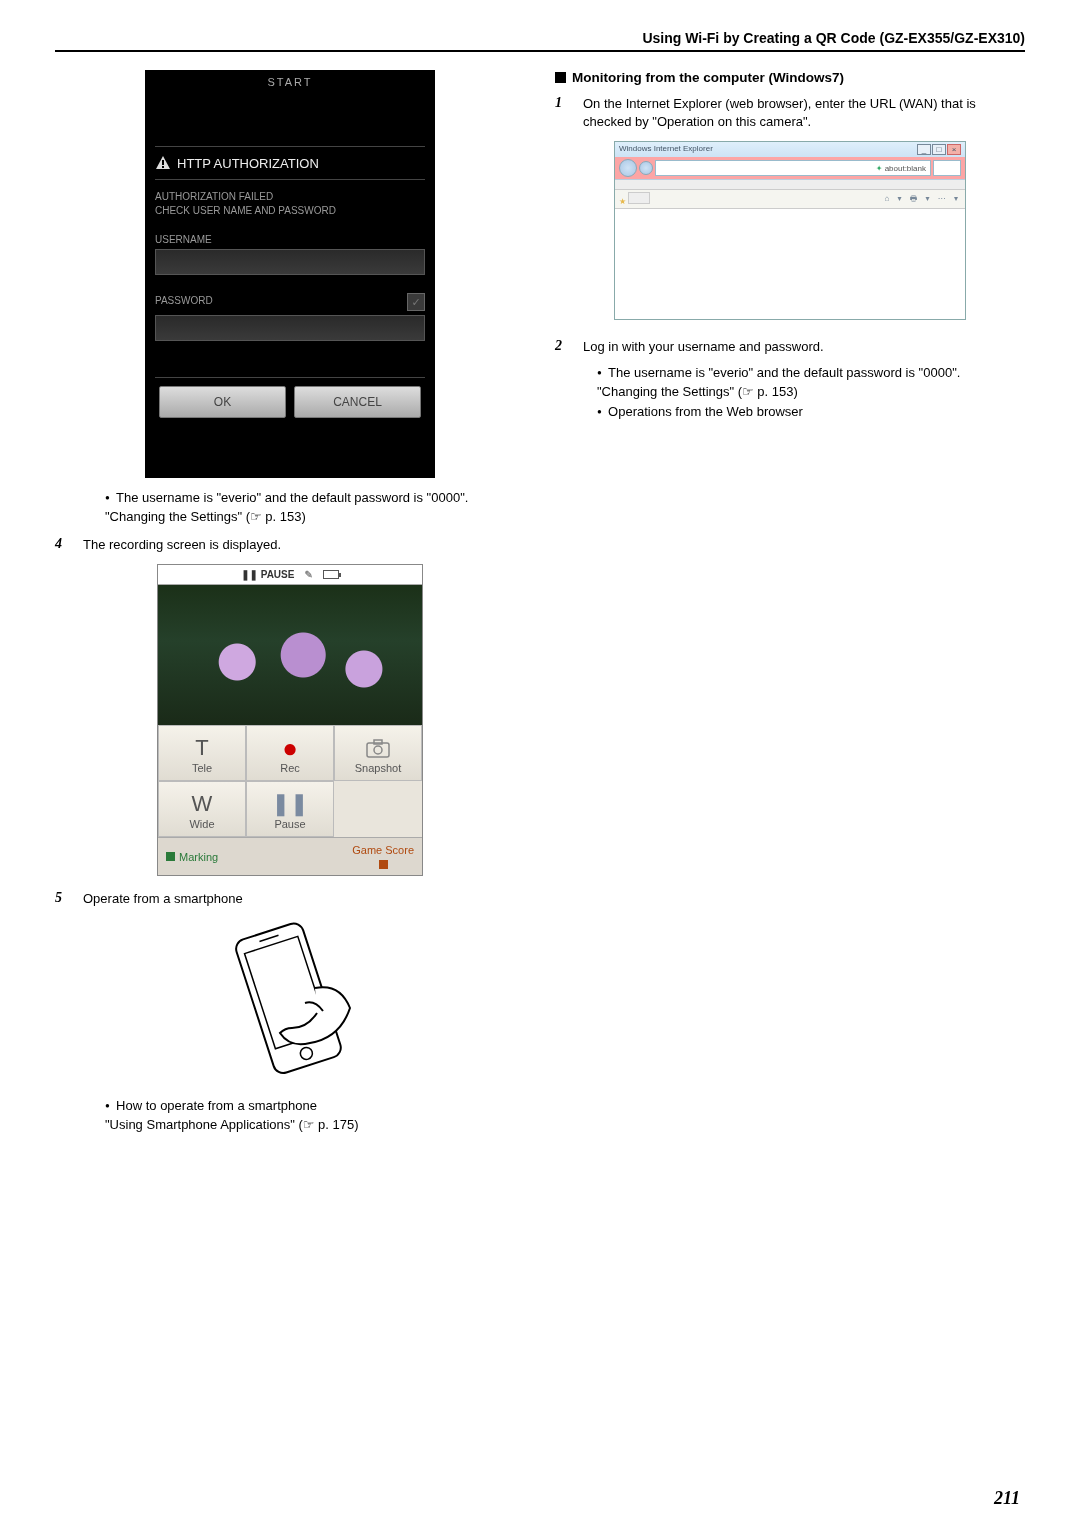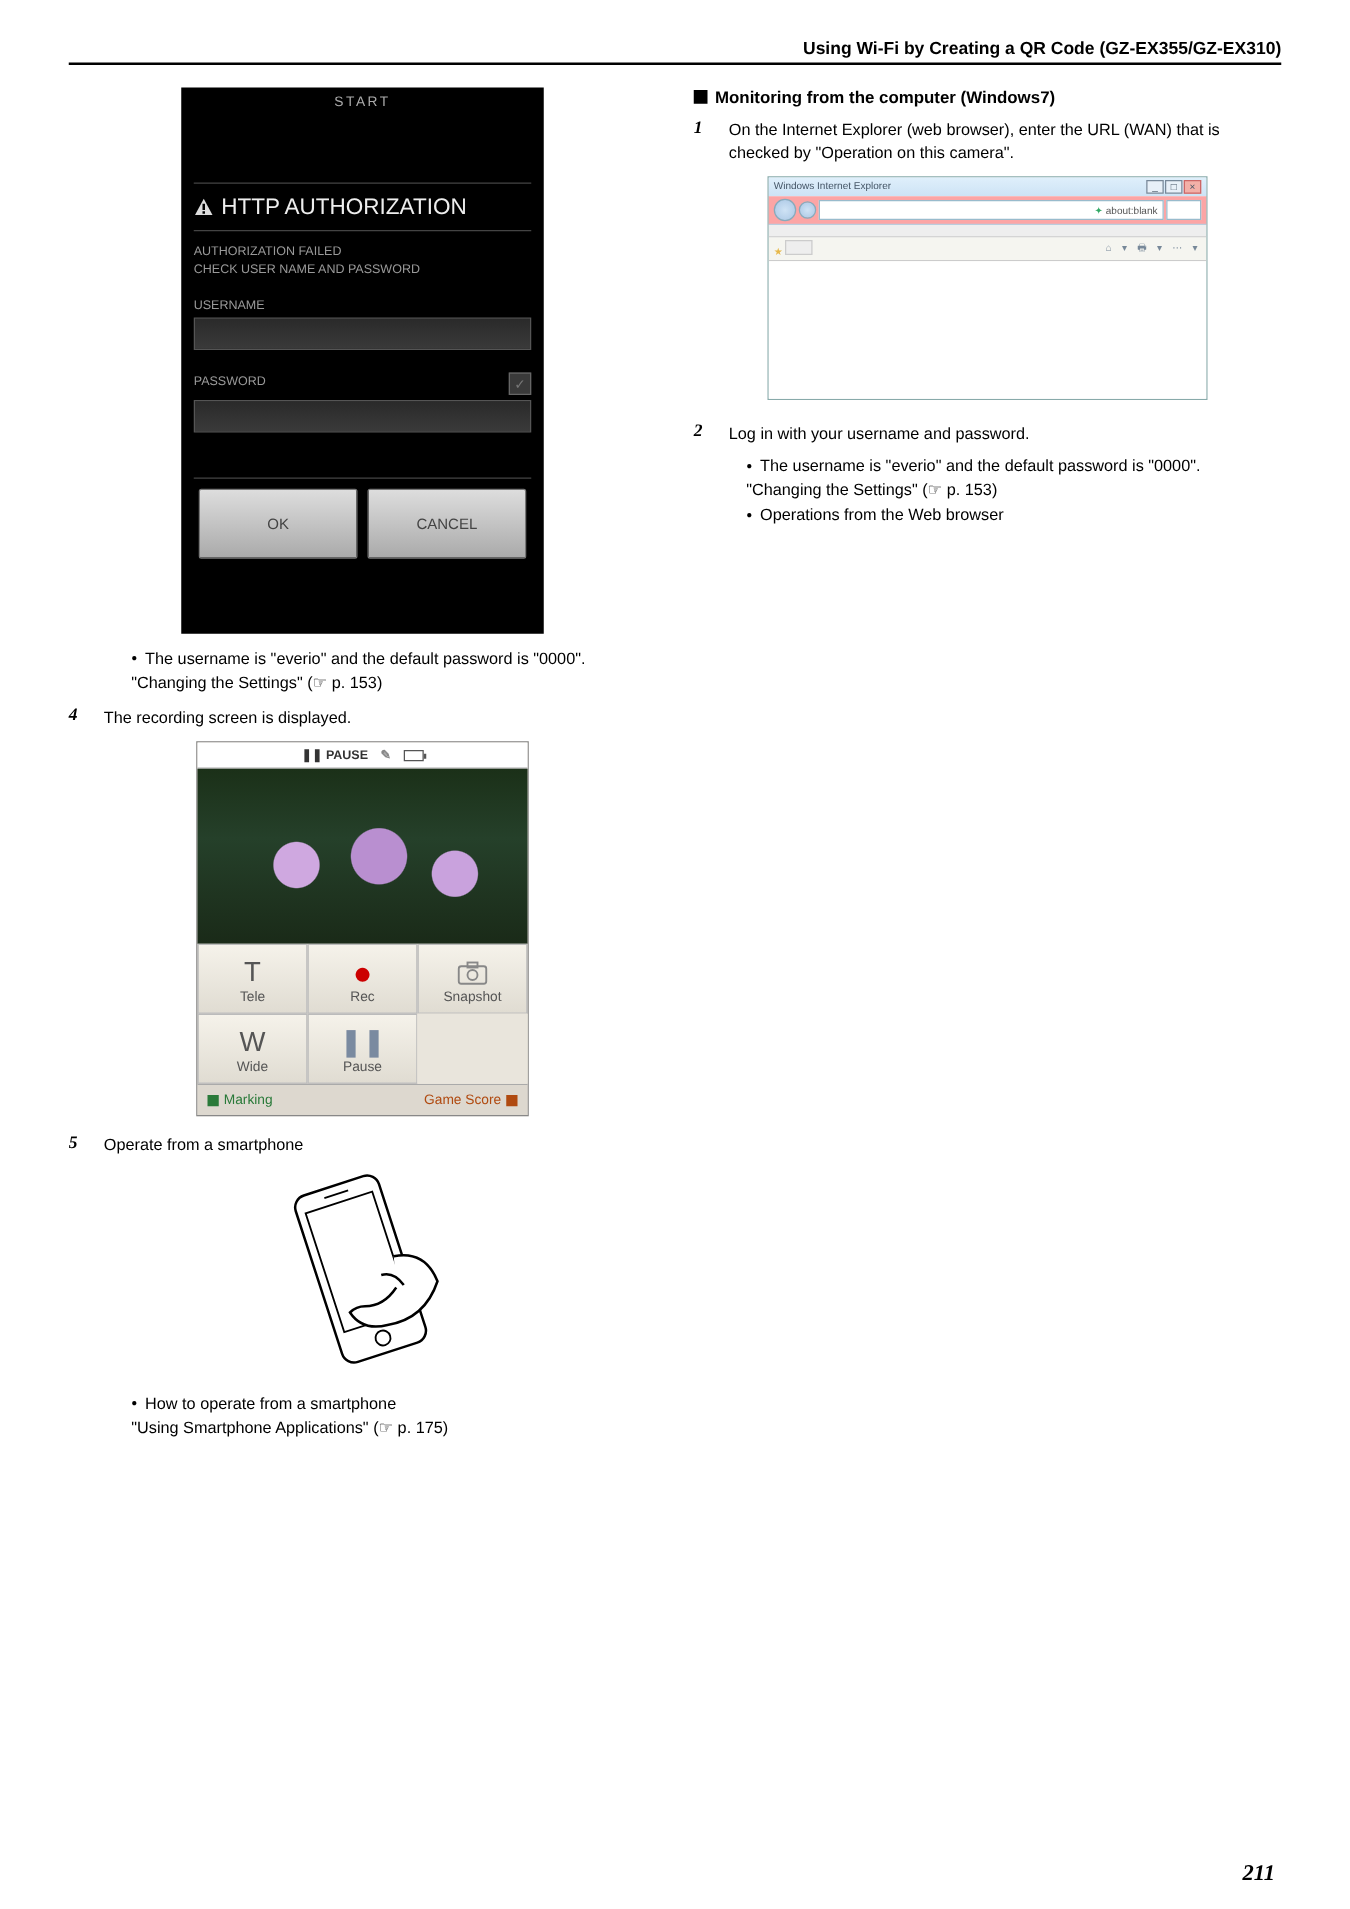--- a/index.html
+++ b/index.html
@@ -44,21 +44,21 @@
     font-size: 11px;
     color: #aaa;
     letter-spacing: 2px;
   }
   .phone-auth .blank-top { height: 52px; }
   .phone-auth .auth-panel { padding: 0 10px; }
   .phone-auth .auth-header {
     border-top: 1px solid #444;
     border-bottom: 1px solid #444;
     padding: 8px 0;
-    font-size: 18px;
+    font-size: 13px;
     color: #eee;
     display: flex;
     align-items: center;
     gap: 6px;
   }
   .phone-auth .auth-body { padding: 10px 0 18px 0; }
   .phone-auth .fail-text { color: #999; font-size: 10px; line-height: 1.4; margin-bottom: 16px; }
   .phone-auth .field-label { color: #999; font-size: 10px; margin-bottom: 4px; }
   .phone-auth .field-input {
     width: 100%; height: 26px;
@@ -66,21 +66,21 @@
     border: 1px solid #555;
     margin-bottom: 18px;
   }
   .phone-auth .pw-row { display:flex; justify-content:space-between; align-items:center; margin-bottom:4px;}
   .phone-auth .chk {
     width:18px;height:18px;background:#3a3a3a;border:1px solid #666;
     display:flex;align-items:center;justify-content:center;color:#777;font-size:11px;
   }
   .phone-auth .btn-row { display:flex; border-top:1px solid #444; }
   .phone-auth .btn {
-    flex:1;text-align:center;padding:20px 0;
+    flex:1;text-align:center;padding:8px 0;
     background:linear-gradient(#ddd,#aaa);
     color:#444;font-size:12px;
     border:1px solid #777;margin:8px 4px;
     border-radius:2px;
   }
   .phone-auth .blank-bot { height: 52px; }
 
   .bullet-note { margin-left: 50px; margin-bottom: 4px; font-size: 13px; }
   .bullet-note::before { content:"● "; font-size:8px; position:relative; top:-2px; margin-right:4px;}
   .sub-link { margin-left: 50px; margin-bottom: 12px; font-size:13px; }
@@ -126,21 +126,21 @@
   .app-monitor .ctrl-grid { display:grid;grid-template-columns:1fr 1fr 1fr; }
   .app-monitor .ctrl {
     border:1px solid #bbb;padding:8px 0 6px 0;text-align:center;
     background:linear-gradient(#f5f2ea,#e0dcd2);font-size:11px;color:#555;
   }
   .app-monitor .ctrl .glyph { font-size:22px;height:28px;display:flex;align-items:center;justify-content:center;color:#555;}
   .app-monitor .ctrl .glyph.rec { color:#c00;font-size:26px; }
   .app-monitor .ctrl .glyph.snap { color:#888; }
   .app-monitor .footer-bar { display:flex;justify-content:space-between;padding:6px 8px;background:#ddd8cf;font-size:11px;border-top:1px solid #aaa;}
   .app-monitor .footer-bar .mk { color:#2a7a3a;display:flex;align-items:center;gap:4px;}
-  .app-monitor .footer-bar .gs { color:#b04a10;display:flex;align-items:center;gap:4px;}
+  .app-monitor .footer-bar .gs { color:#b04a10;display:flex;align-items:center;gap:4px;flex-direction:column;}
   .sq{width:9px;height:9px;display:inline-block;}
 
   
   .phone-sketch { width:160px;margin:6px auto 10px auto; display:block; }
 
   
   .sub-h { font-weight:bold; font-size:13.5px; margin-bottom:10px; display:flex; align-items:center; gap:6px;}
   .sub-h::before{content:"";width:11px;height:11px;background:#000;display:inline-block;}
 
   .ie-shot {

